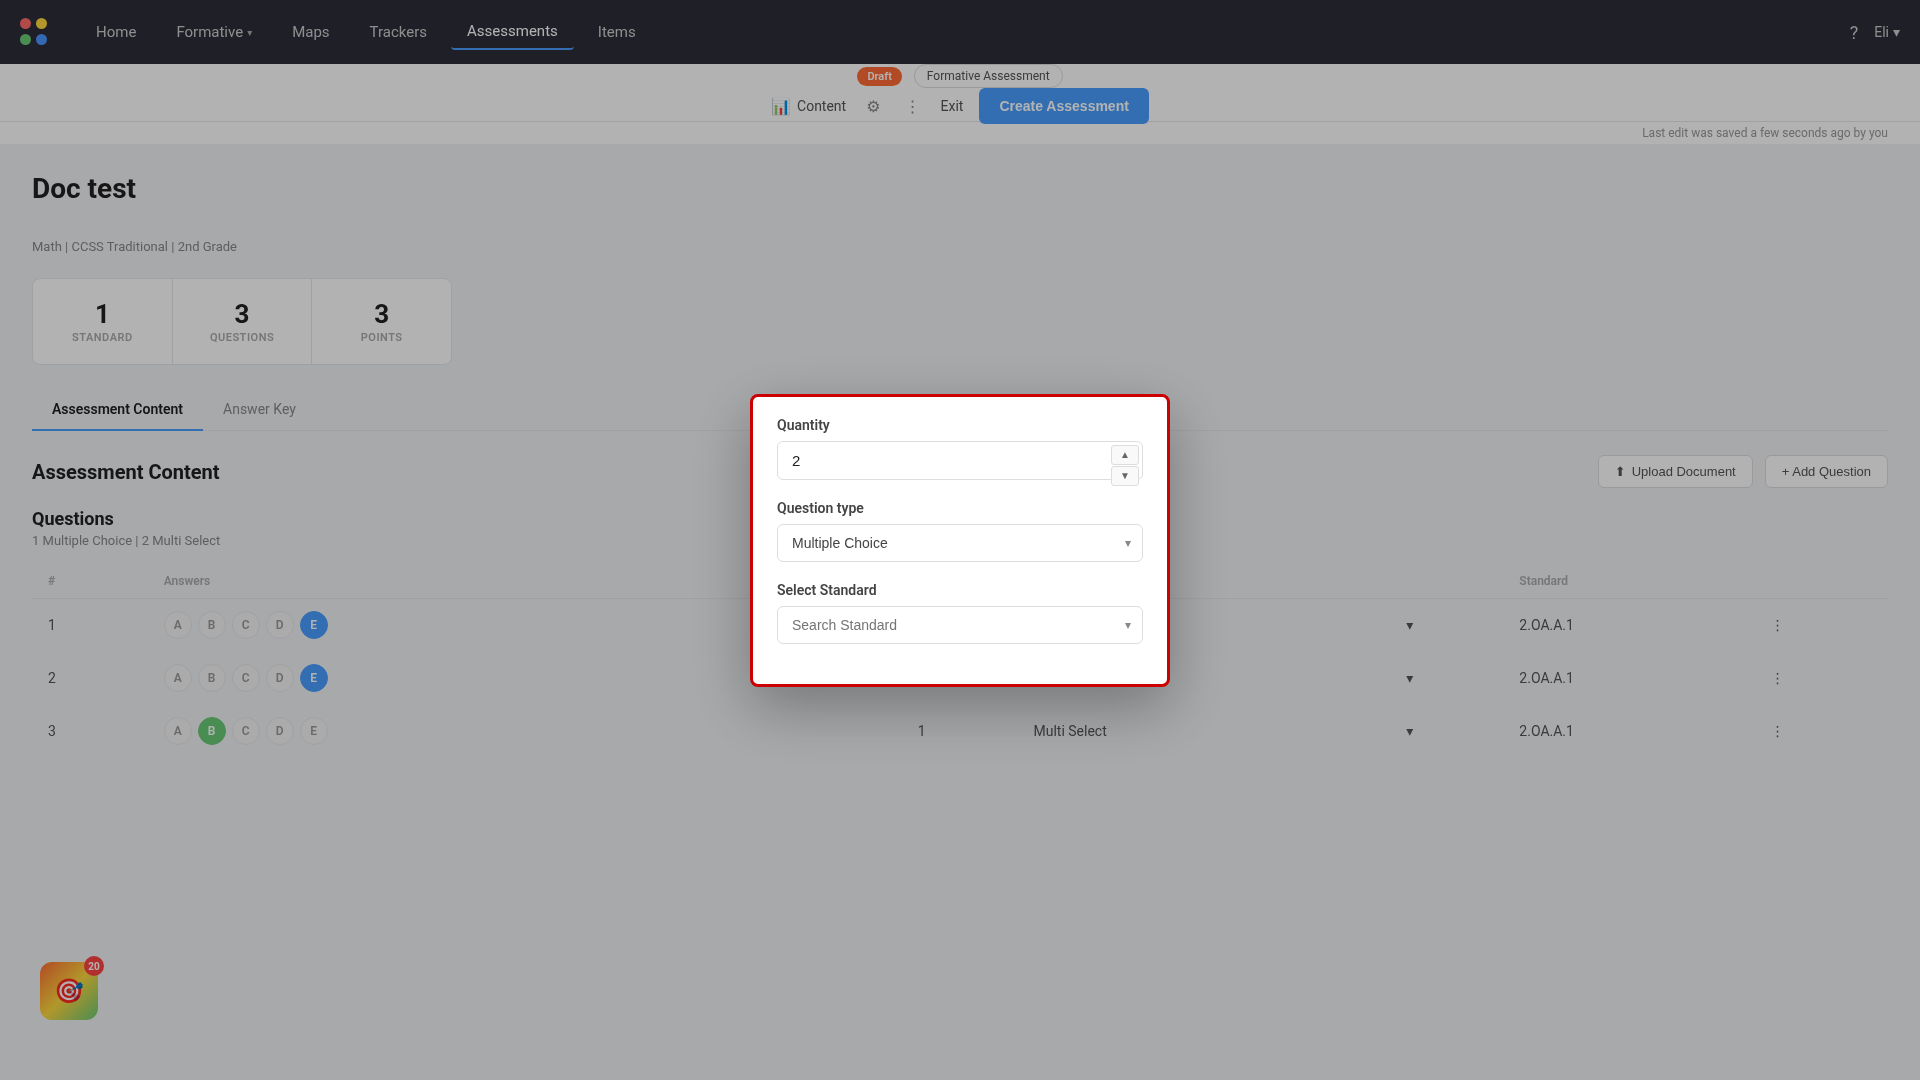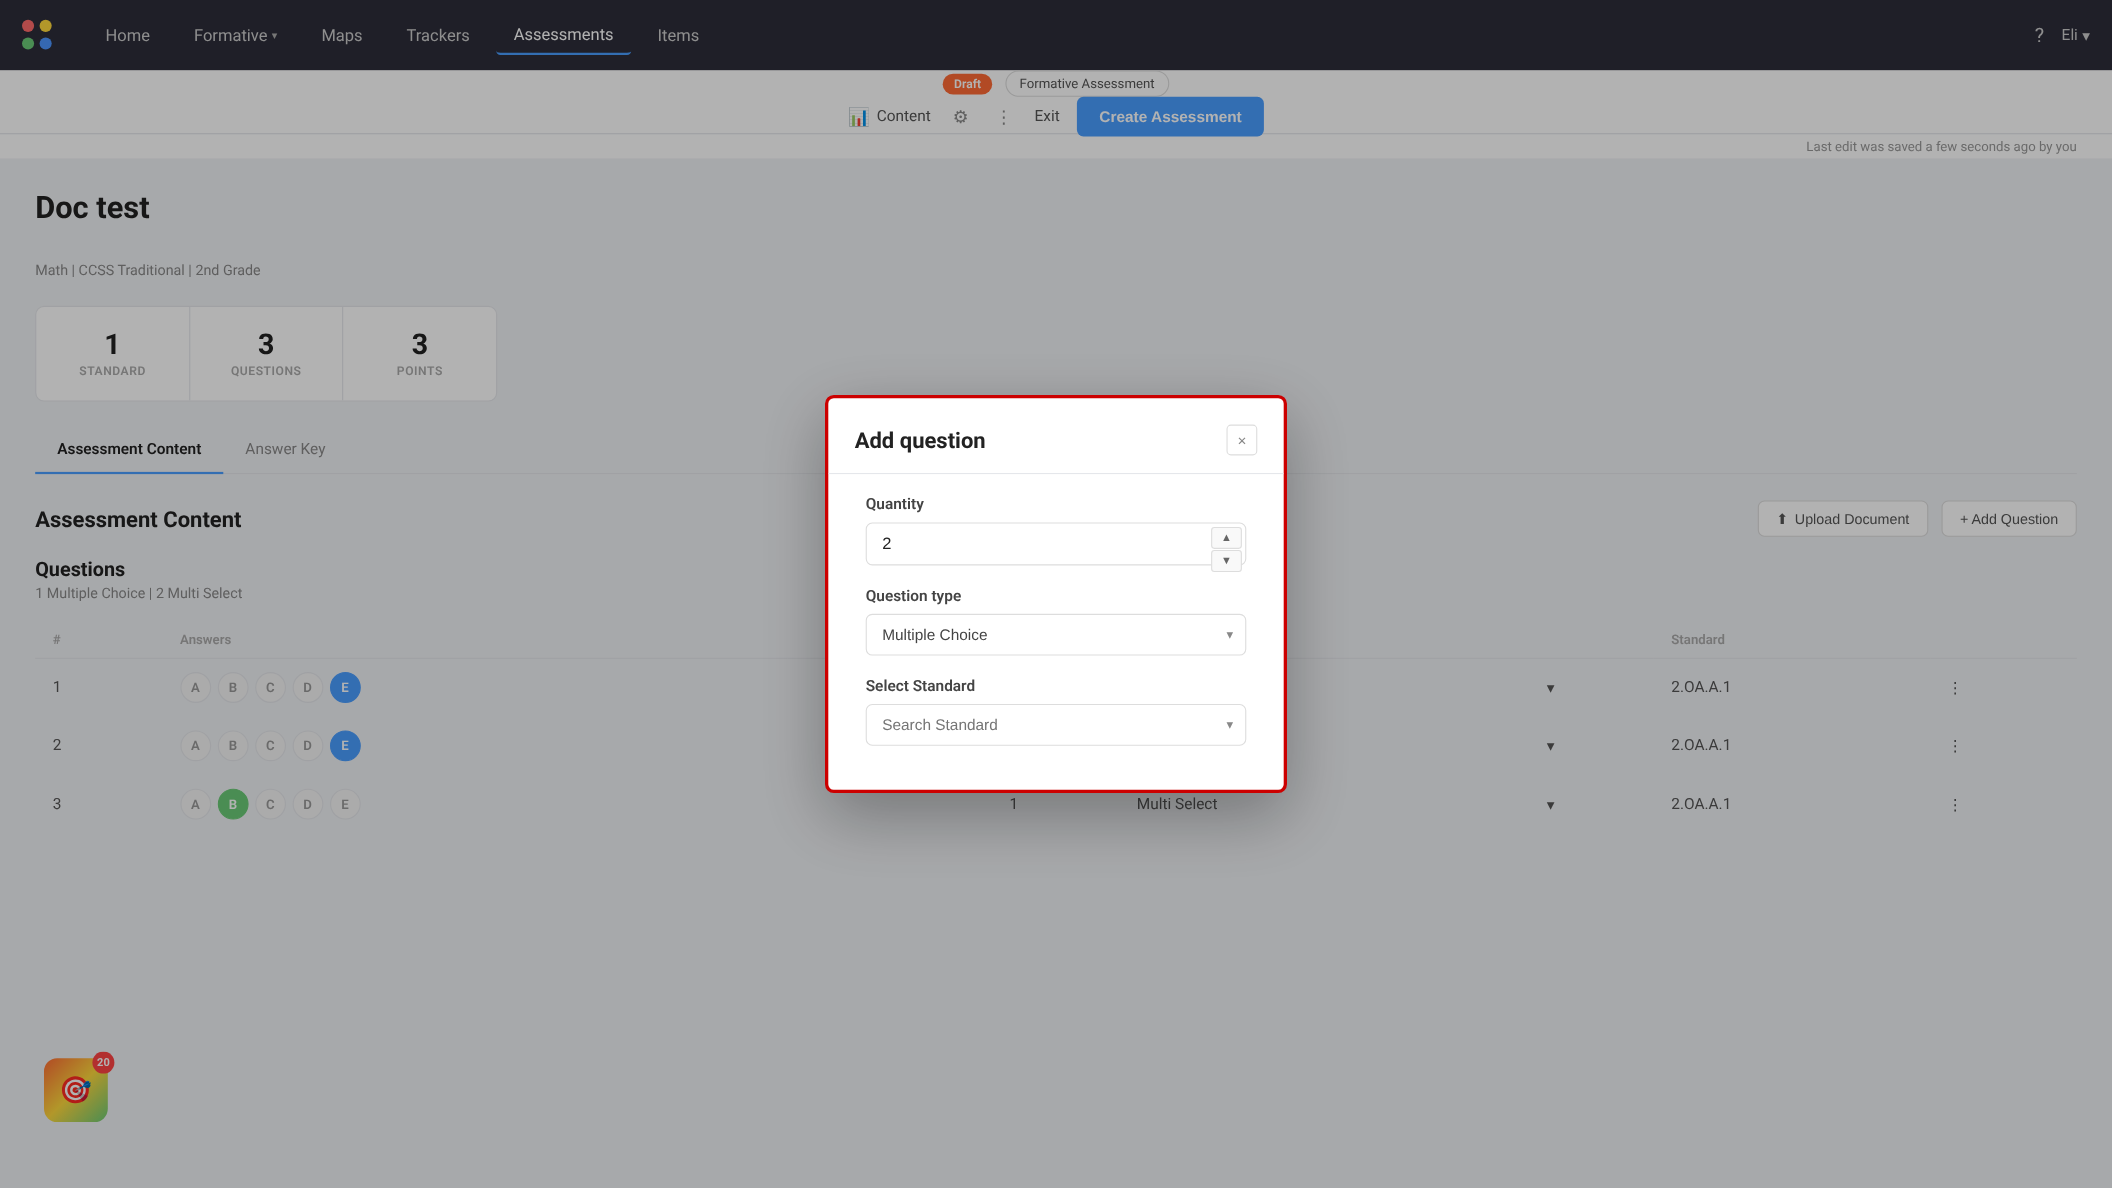--- a/index.html
+++ b/index.html
@@ -245,21 +245,21 @@
     .modal-close {
       width: 28px; height: 28px;
       border: 1px solid #ddd;
       border-radius: 4px;
       display: flex; align-items: center; justify-content: center;
       font-size: 14px;
       color: #888;
       cursor: pointer;
       background: #fff;
     }
-    .modal-body { padding: 20px 34px; }
+    .modal-body { padding: 20px 24px; }
     .form-group { margin-bottom: 20px; }
     .form-label { font-size: 14px; font-weight: 600; color: #444; margin-bottom: 8px; display: block; }
     .form-input-wrapper { position: relative; }
     .form-input {
       width: 100%;
       border: 1px solid #ddd;
       border-radius: 6px;
       padding: 10px 40px 10px 14px;
       font-size: 15px;
       color: #222;
@@ -559,24 +559,20 @@
   </div>
 </div>
 
 <div class="floating-badge">
   <div class="floating-notification">20</div>
   <span style="font-size: 24px;">🎯</span>
 </div>
 
 <div class="overlay">
   <div class="modal">
-    <div class="modal-header">
-      <h2 class="modal-title">Add question</h2>
-      <button class="modal-close">×</button>
-    </div>
     <div class="modal-body">
 
       <div class="form-group">
         <label class="form-label">Quantity</label>
         <div class="form-input-wrapper">
           <input type="text" class="form-input" value="2" style="">
           <div class="spinner-btns">
             <button class="spinner-btn">▲</button>
             <button class="spinner-btn">▼</button>
           </div>

